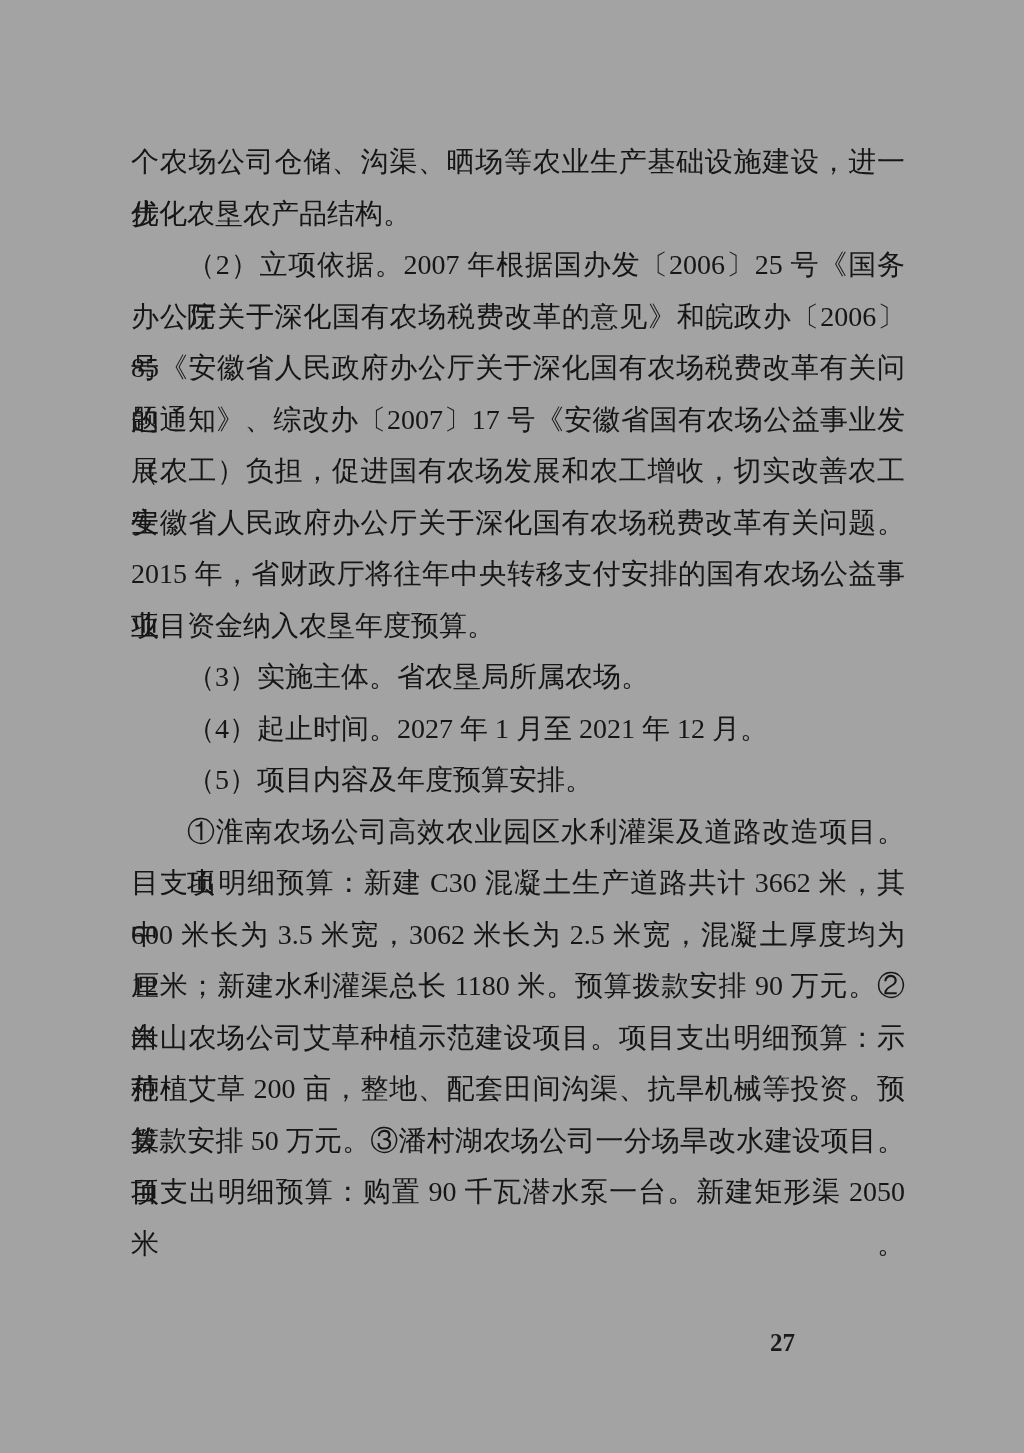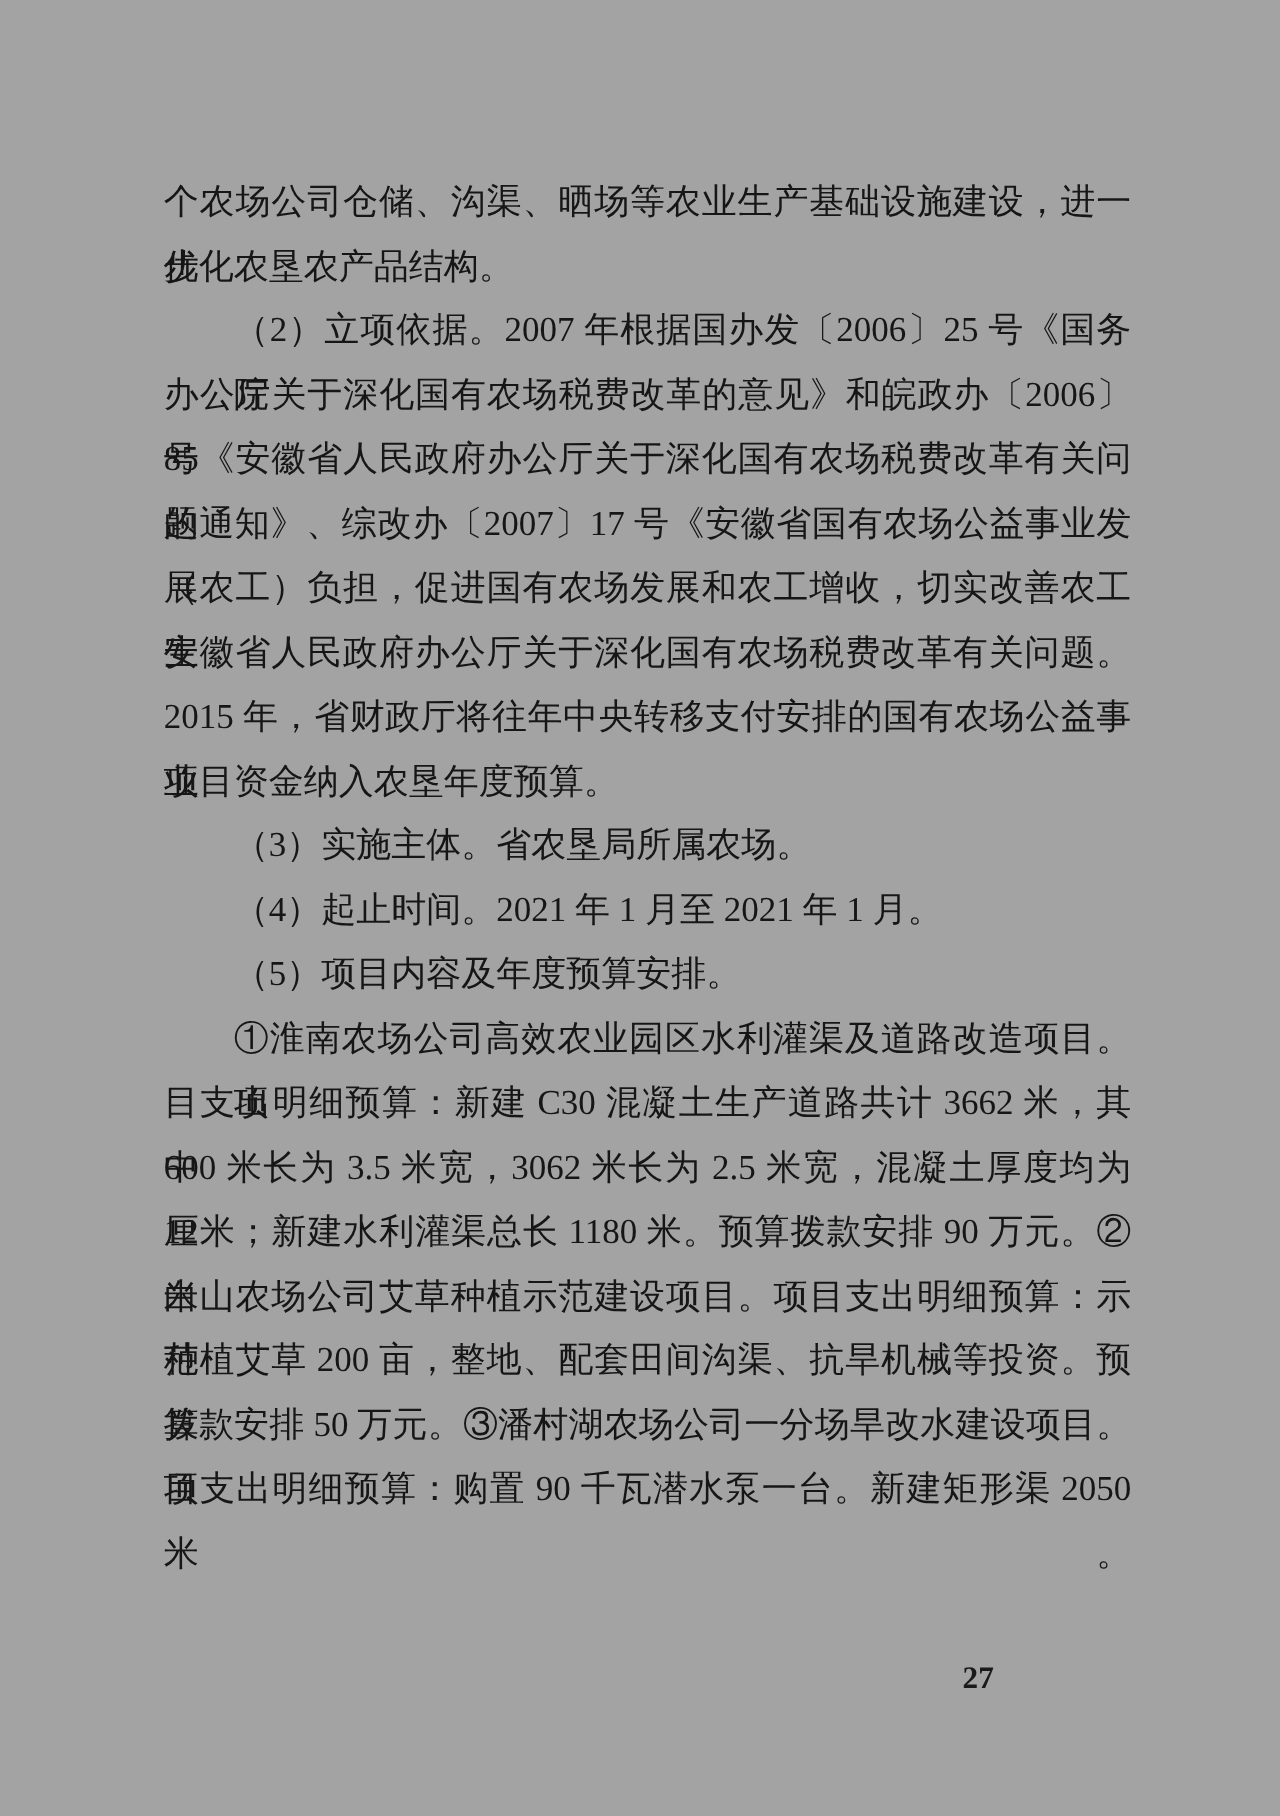--- a/index.html
+++ b/index.html
@@ -79,21 +79,21 @@
       <div class="ln j">安徽省人民政府办公厅关于深化国有农场税费改革有关问题。</div>
       <div class="ln j">2015 年，省财政厅将往年中央转移支付安排的国有农场公益事业</div>
       <div class="ln l">项目资金纳入农垦年度预算。</div>
     </div>
 
     <div class="para">
       <div class="ln l ind">（3）实施主体。省农垦局所属农场。</div>
     </div>
 
     <div class="para">
-      <div class="ln l ind">（4）起止时间。2021 年 1 月至 2021 年 1 月。</div>
+      <div class="ln l ind">（4）起止时间。2027 年 1 月至 2021 年 12 月。</div>
     </div>
 
     <div class="para">
       <div class="ln l ind">（5）项目内容及年度预算安排。</div>
     </div>
 
     <div class="para">
       <div class="ln j ind">①淮南农场公司高效农业园区水利灌渠及道路改造项目。项</div>
       <div class="ln j">目支出明细预算：新建 C30 混凝土生产道路共计 3662 米，其中</div>
       <div class="ln j">600 米长为 3.5 米宽，3062 米长为 2.5 米宽，混凝土厚度均为 12</div>

